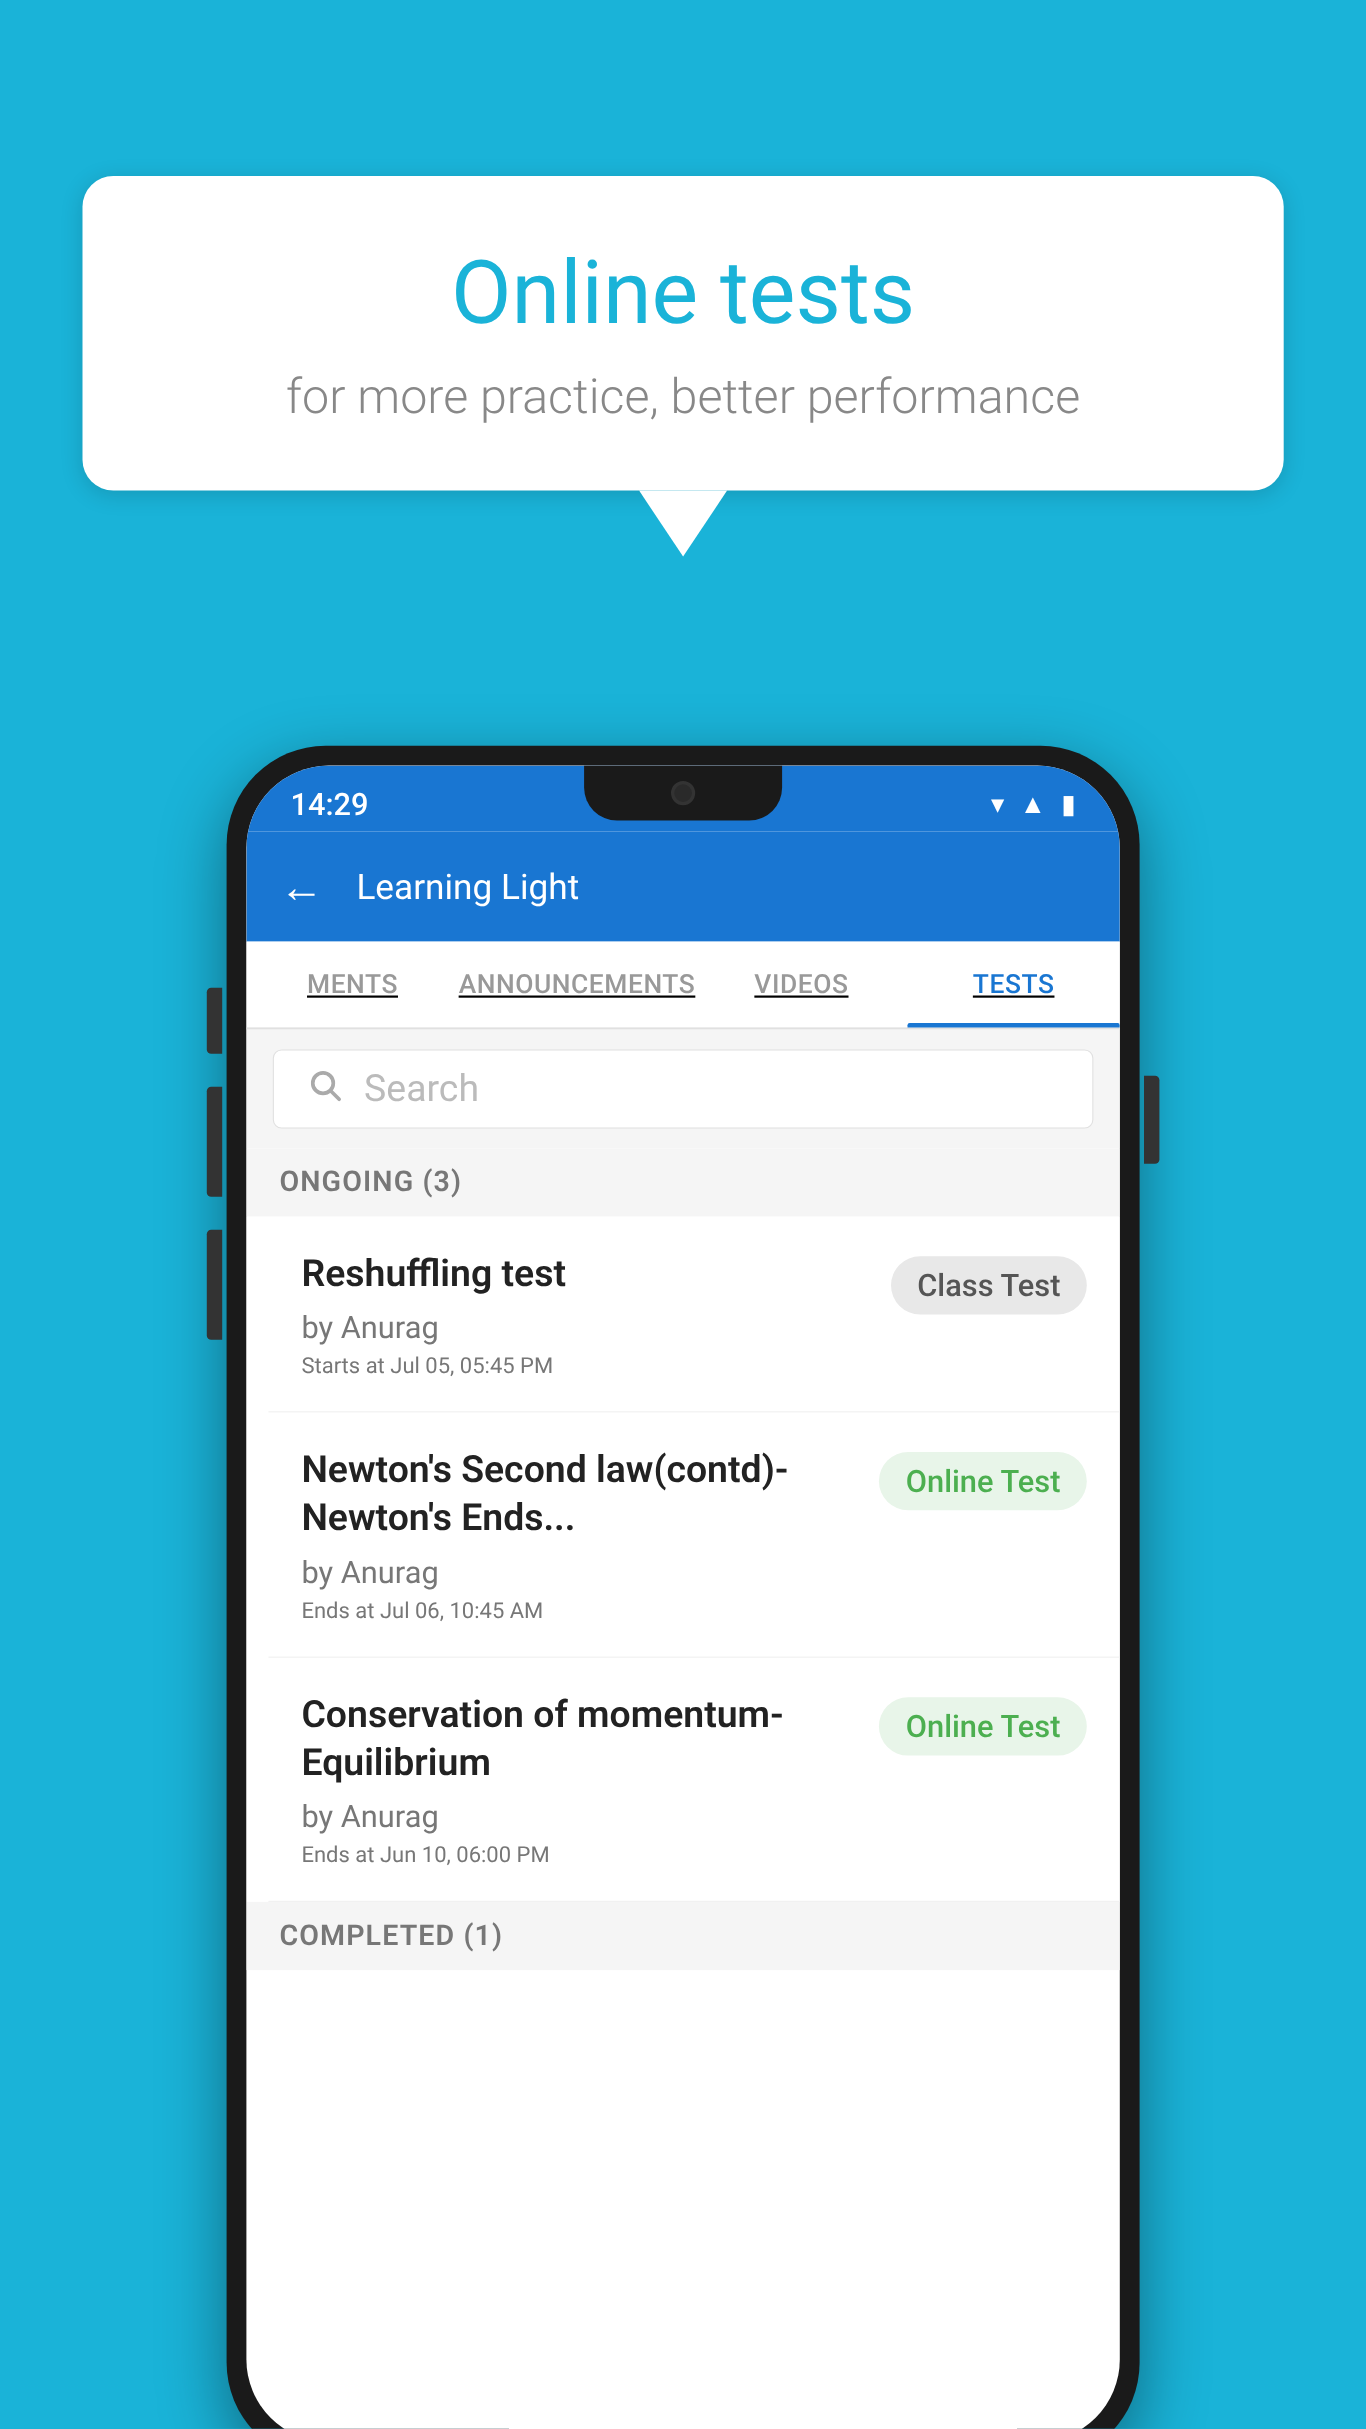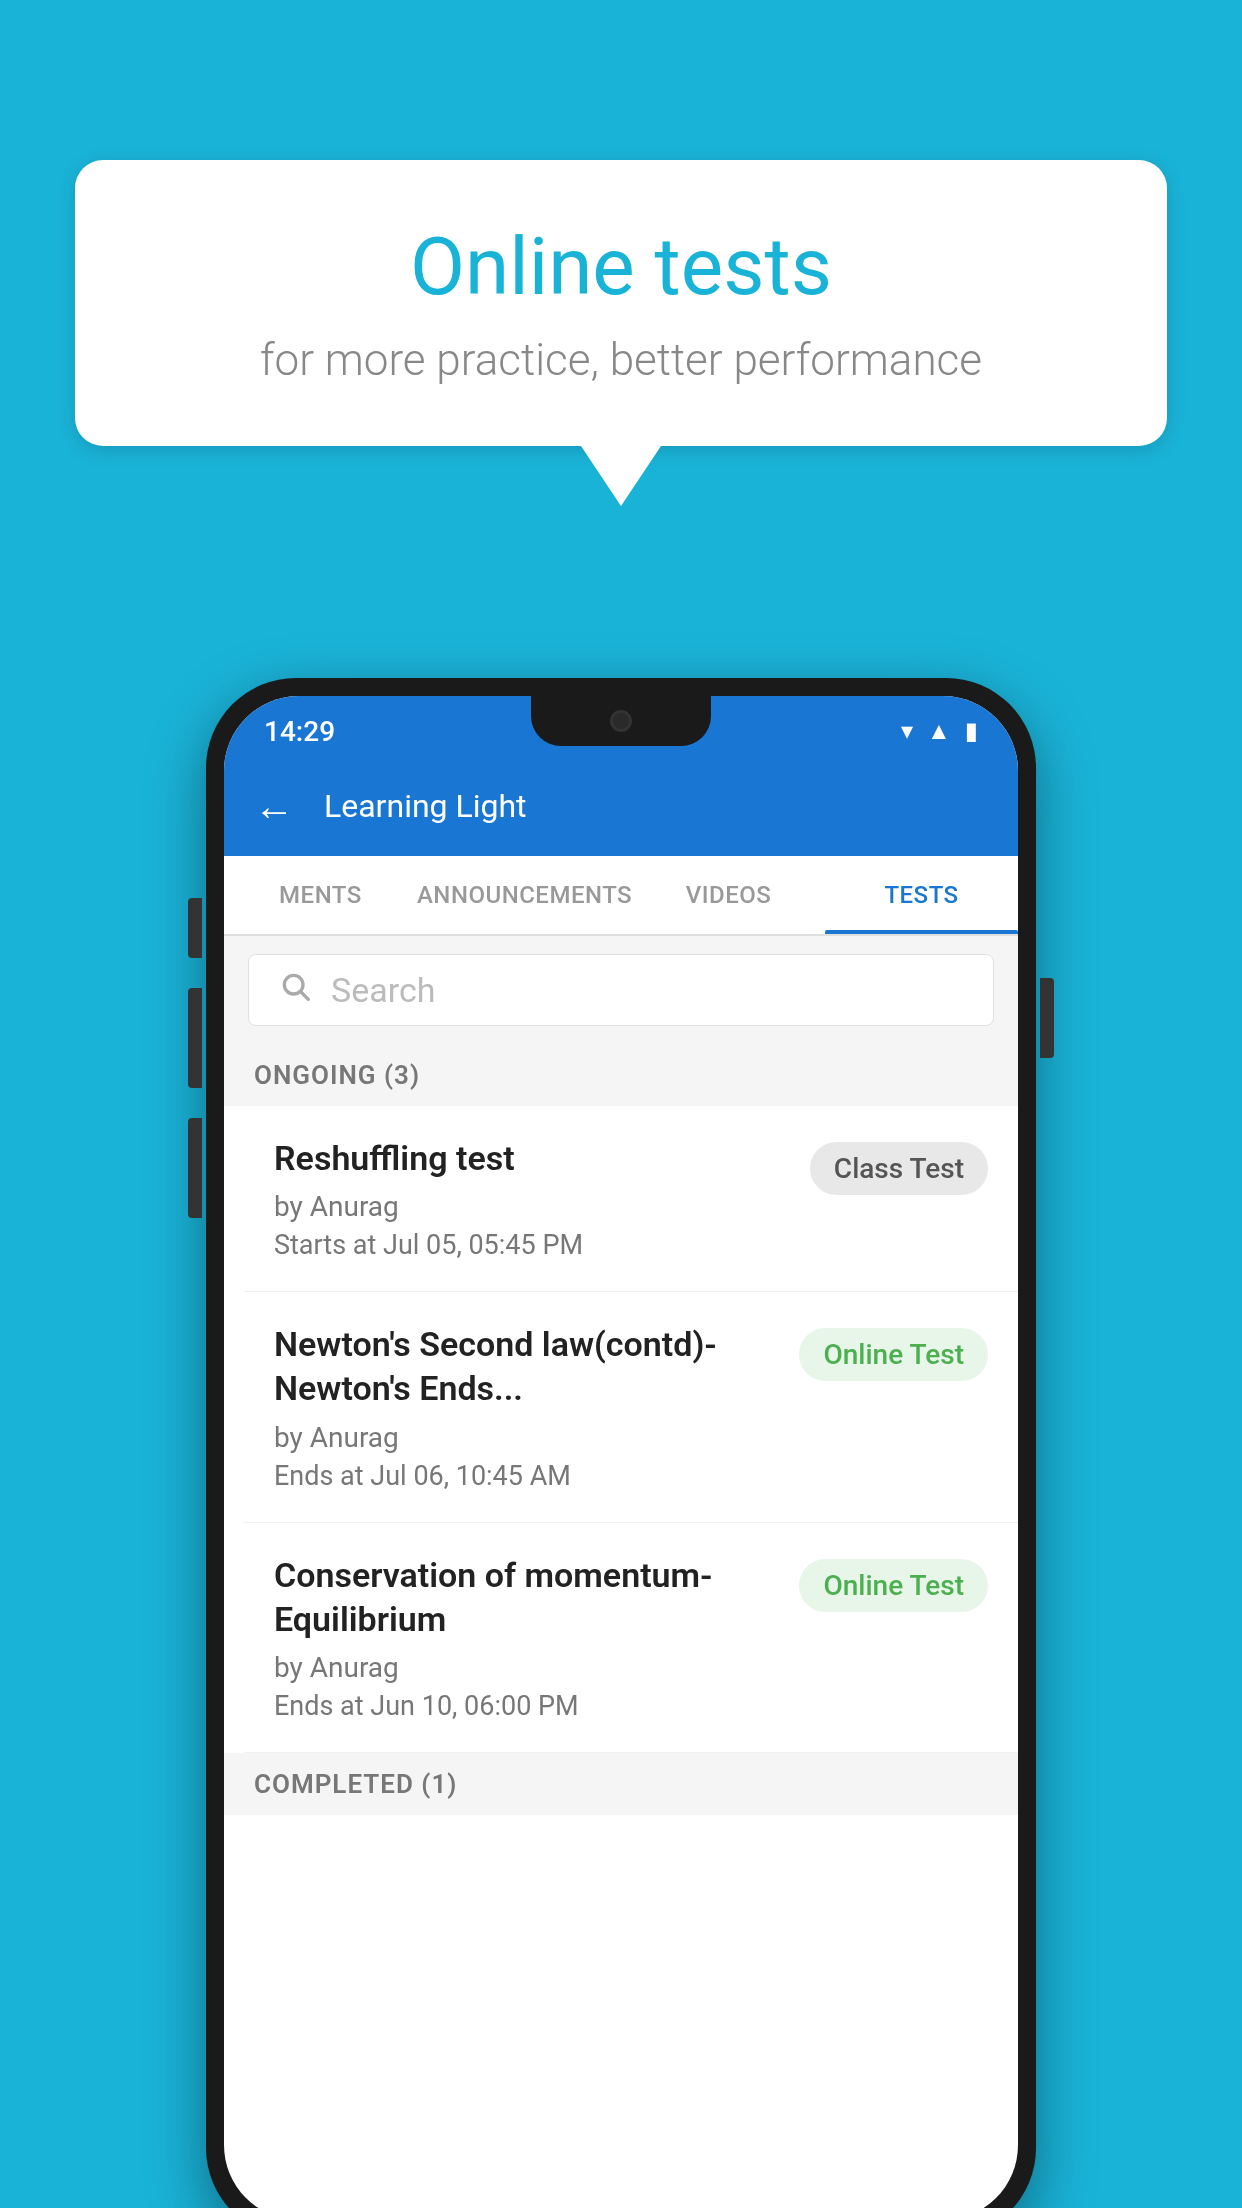--- a/index.html
+++ b/index.html
@@ -155,20 +155,21 @@
       font-weight: 400;
     }
 
     
     .tab-bar {
       background: white;
       display: flex;
       border-bottom: 2px solid #e0e0e0;
       height: 80px;
       align-items: stretch;
+      text-decoration: underline;
     }
 
     .tab-item {
       flex: 1;
       display: flex;
       align-items: center;
       justify-content: center;
       font-size: 24px;
       font-weight: 500;
       color: #999;
@@ -256,21 +257,21 @@
       line-height: 1.3;
     }
 
     .test-author {
       font-size: 28px;
       color: #777;
       margin-bottom: 6px;
     }
 
     .test-date {
-      font-size: 27px;
+      font-size: 20px;
       color: #777;
     }
 
     .test-badge {
       flex-shrink: 0;
       padding: 10px 24px;
       border-radius: 30px;
       font-size: 28px;
       font-weight: 500;
       margin-top: 6px;

